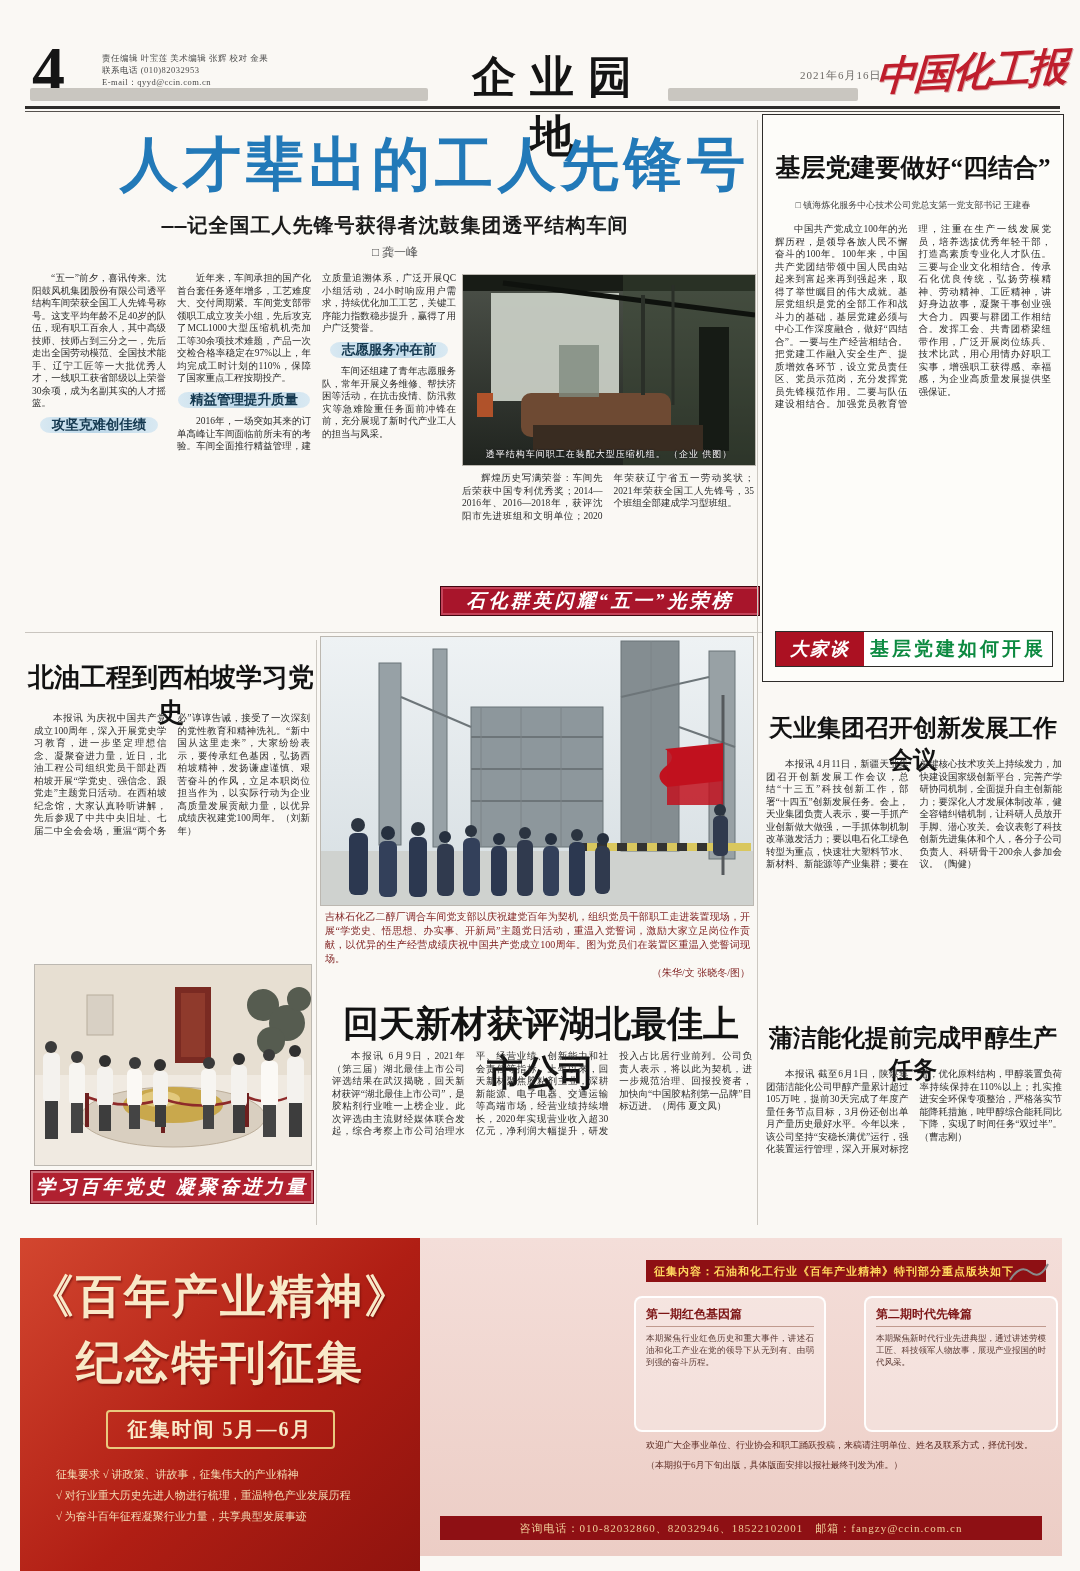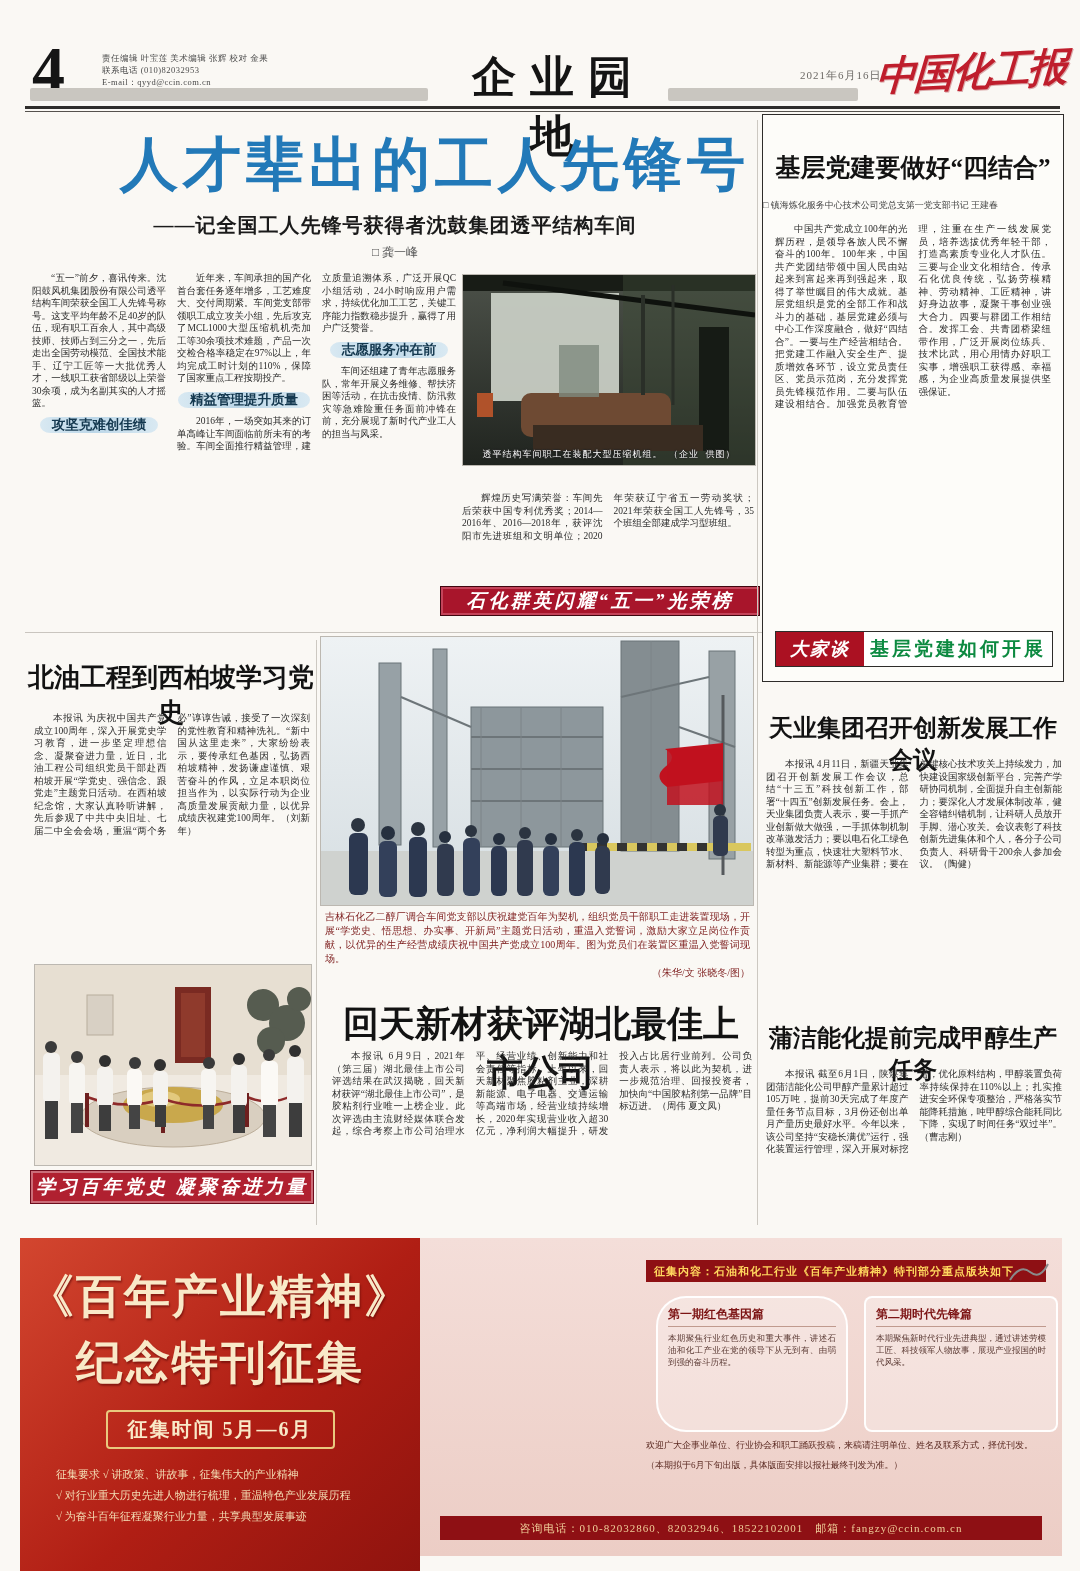--- a/index.html
+++ b/index.html
@@ -14,35 +14,35 @@
                  font-family:"Liberation Serif",serif;}
   .hdr-date{font-size:11px;color:#6d6a66;letter-spacing:1px;}
   .masthead{font-size:40px;font-weight:bold;font-style:italic;color:#bf1e2c;
             transform:rotate(-3deg) skewX(-6deg);letter-spacing:-2px;
             text-shadow:1px 1px 0 rgba(160,20,30,.35);}
   .rule-thick{border-top:3px solid #2f2d2b;}
   .rule-thin{border-top:1px solid #55524e;}
   
   .main-headline{font-size:58px;font-weight:bold;color:#2279b8;letter-spacing:5px;
                  text-align:right;font-family:"DejaVu Sans",sans-serif;}
-  .main-sub{font-size:20px;font-weight:bold;color:#1a1a1a;text-align:center;letter-spacing:1px;}
+  .main-sub{font-size:20px;font-weight:bold;color:#1a1a1a;text-align:center;letter-spacing:1px;font-family:Liberation Mono, monospace;}
   .main-byline{font-size:12px;color:#555;text-align:center;}
   .art-body{font-size:9.5px;line-height:12.5px;text-align:justify;color:#2b2b2b;
             column-gap:11px;overflow:hidden;}
   .art-body p{margin:0 0 4px 0;text-indent:2em;}
   .art-title{font-weight:bold;color:#121212;text-align:center;
              font-family:"Liberation Serif",serif;}
   .subhead-wrap{text-align:center;margin:7px 0;text-indent:0;}
   .subhead{display:inline-block;background:linear-gradient(90deg,#d9e9f2,#bcd7e8 45%,#d9e9f2);
            color:#14384f;font-weight:bold;font-size:13.5px;padding:2px 12px;border-radius:12px/55%;}
   
   .photo{border:1px solid #bcb8b1;background:#ddd;overflow:hidden;}
   .photo-caption-overlay{position:absolute;left:0;right:0;bottom:4px;text-align:center;
       font-size:9px;color:#fff;letter-spacing:1px;
-      text-shadow:0 0 2px #000,1px 1px 0 #333,-1px -1px 0 #333;font-family:Liberation Mono, monospace;}
+      text-shadow:0 0 2px #000,1px 1px 0 #333,-1px -1px 0 #333;}
   .photo-caption-text{font-size:10px;line-height:14px;color:#7c1b1b;text-align:justify;}
   
   .red-banner{background:#a8152b;border:1px solid #40060f;box-shadow:inset 0 0 0 2px #c4445a;
       color:#fff;font-weight:bold;font-style:italic;font-size:19px;letter-spacing:3px;
       text-align:center;}
   .red-caption-strip{background:#b02030;box-shadow:inset 0 0 0 2px rgba(255,255,255,.35);
       color:#fff;font-weight:bold;font-style:italic;font-size:19px;letter-spacing:3px;
       text-align:center;border:1px solid #6d0d1c;}
   
   .right-box{border:1.5px solid #2e2c2a;background:#fdfcf9;}
@@ -122,21 +122,21 @@
       <rect x="70" y="150" width="170" height="26" fill="#392c21"></rect>
       <rect x="14" y="118" width="16" height="24" fill="#b0522a"></rect>
       <rect x="96" y="70" width="40" height="52" fill="#7e8a7e" opacity="0.8"></rect>
       <line x1="40" y1="8" x2="292" y2="40" stroke="#0f120e" stroke-width="5"></line>
       <line x1="180" y1="20" x2="180" y2="120" stroke="#2a2f28" stroke-width="4"></line>
       <line x1="210" y1="10" x2="210" y2="130" stroke="#2a2f28" stroke-width="3"></line>
     </svg>
     <div class="photo-caption-overlay">透平结构车间职工在装配大型压缩机组。 （企业 供图）</div>
   </div>
 
-  <div class="abs art-body" style="left:462px;top:472px;width:292px;height:106px;column-count:2;margin-top:20px;">
+  <div class="abs art-body" style="left:462px;top:472px;width:292px;height:106px;column-count:2;">
     <p>辉煌历史写满荣誉：车间先后荣获中国专利优秀奖；2014—2016年、2016—2018年，获评沈阳市先进班组和文明单位；2020年荣获辽宁省五一劳动奖状；2021年荣获全国工人先锋号，35个班组全部建成学习型班组。</p>
   </div>
 
   <div class="abs red-banner" style="left:440px;top:586px;width:318px;height:28px;line-height:28px;">石化群英闪耀“五一”光荣榜</div>
 
   <div class="abs hsep" style="left:25px;top:632px;width:1035px;"></div>
   <div class="abs vsep" style="left:316px;top:640px;height:585px;"></div>
   <div class="abs vsep" style="left:757px;top:120px;height:1105px;"></div>
 
   <div class="abs art-title" style="left:28px;top:660px;width:286px;font-size:26px;">北油工程到西柏坡学习党史</div>
@@ -318,21 +318,21 @@
   <div class="abs photo-caption-text" style="left:325px;top:910px;width:425px;">吉林石化乙二醇厂调合车间党支部以庆祝建党百年为契机，组织党员干部职工走进装置现场，开展“学党史、悟思想、办实事、开新局”主题党日活动，重温入党誓词，激励大家立足岗位作贡献，以优异的生产经营成绩庆祝中国共产党成立100周年。图为党员们在装置区重温入党誓词现场。</div>
   <div class="abs photo-caption-text" style="left:325px;top:966px;width:425px;text-align:right;">（朱华/文 张晓冬/图）</div>
 
   <div class="abs art-title" style="left:330px;top:1000px;width:422px;font-size:36px;">回天新材获评湖北最佳上市公司</div>
   <div class="abs art-body" style="left:332px;top:1050px;width:420px;height:176px;column-count:3;">
     <p>本报讯 6月9日，2021年（第三届）湖北最佳上市公司评选结果在武汉揭晓，回天新材获评“湖北最佳上市公司”，是胶粘剂行业唯一上榜企业。此次评选由主流财经媒体联合发起，综合考察上市公司治理水平、经营业绩、创新能力和社会责任等指标。上年以来，回天新材聚焦胶粘剂主业，深耕新能源、电子电器、交通运输等高端市场，经营业绩持续增长，2020年实现营业收入超30亿元，净利润大幅提升，研发投入占比居行业前列。公司负责人表示，将以此为契机，进一步规范治理、回报投资者，加快向“中国胶粘剂第一品牌”目标迈进。（周伟 夏文凤）</p>
   </div>
 
   <div class="abs right-box" style="left:762px;top:114px;width:300px;height:566px;">
     <div class="abs art-title" style="left:0;top:36px;width:100%;font-size:25px;">基层党建要做好“四结合”</div>
-    <div class="abs" style="left:0;top:84px;width:100%;text-align:left;font-size:9px;color:#444;">□ 镇海炼化服务中心技术公司党总支第一党支部书记 王建春</div>
+    <div class="abs" style="left:0;top:84px;width:100%;text-align:center;font-size:9px;color:#444;">□ 镇海炼化服务中心技术公司党总支第一党支部书记 王建春</div>
     <div class="abs art-body" style="left:12px;top:108px;width:276px;height:398px;column-count:2;">
       <p>中国共产党成立100年的光辉历程，是领导各族人民不懈奋斗的100年。100年来，中国共产党团结带领中国人民由站起来到富起来再到强起来，取得了举世瞩目的伟大成就。基层党组织是党的全部工作和战斗力的基础，基层党建必须与中心工作深度融合，做好“四结合”。一要与生产经营相结合。把党建工作融入安全生产、提质增效各环节，设立党员责任区、党员示范岗，充分发挥党员先锋模范作用。二要与队伍建设相结合。加强党员教育管理，注重在生产一线发展党员，培养选拔优秀年轻干部，打造高素质专业化人才队伍。三要与企业文化相结合。传承石化优良传统，弘扬劳模精神、劳动精神、工匠精神，讲好身边故事，凝聚干事创业强大合力。四要与群团工作相结合。发挥工会、共青团桥梁纽带作用，广泛开展岗位练兵、技术比武，用心用情办好职工实事，增强职工获得感、幸福感，为企业高质量发展提供坚强保证。</p>
     </div>
     <div class="abs dajiatan-strip" style="left:12px;top:516px;width:276px;height:34px;">
       <div class="dajiatan-label" style="line-height:34px;">大家谈</div>
       <div class="dajiatan-topic" style="line-height:34px;">基层党建如何开展</div>
     </div>
   </div>
 
   <div class="abs art-title" style="left:764px;top:712px;width:298px;font-size:24px;">天业集团召开创新发展工作会议</div>
@@ -353,21 +353,21 @@
         <span class="bb-badge">征集时间 5月—6月</span>
       </div>
       <div class="abs bb-bullets" style="left:36px;top:226px;width:336px;">
         <div>征集要求 √ 讲政策、讲故事，征集伟大的产业精神</div>
         <div>√ 对行业重大历史先进人物进行梳理，重温特色产业发展历程</div>
         <div>√ 为奋斗百年征程凝聚行业力量，共享典型发展事迹</div>
       </div>
     </div>
     <div class="abs bb-right" style="left:400px;top:0;width:642px;height:318px;">
       <div class="abs bb-header-bar" style="left:226px;top:22px;width:392px;height:22px;">征集内容：石油和化工行业《百年产业精神》特刊部分重点版块如下</div>
-      <div class="abs bb-box" style="left:236px;top:58px;width:168px;height:116px;border-radius:30px;">
+      <div class="abs bb-box" style="left:214px;top:58px;width:168px;height:116px;">
         <div class="bb-box-title">第一期红色基因篇</div>
         <div class="bb-box-text">本期聚焦行业红色历史和重大事件，讲述石油和化工产业在党的领导下从无到有、由弱到强的奋斗历程。</div>
       </div>
       <div class="abs bb-box" style="left:444px;top:58px;width:170px;height:116px;">
         <div class="bb-box-title">第二期时代先锋篇</div>
         <div class="bb-box-text">本期聚焦新时代行业先进典型，通过讲述劳模工匠、科技领军人物故事，展现产业报国的时代风采。</div>
       </div>
       <div class="abs bb-note" style="left:226px;top:200px;width:392px;">欢迎广大企事业单位、行业协会和职工踊跃投稿，来稿请注明单位、姓名及联系方式，择优刊发。</div>
       <div class="abs bb-note" style="left:226px;top:220px;width:392px;">（本期拟于6月下旬出版，具体版面安排以报社最终刊发为准。）</div>
       <svg class="abs" style="left:586px;top:20px;" width="44" height="30" viewBox="0 0 44 30">

